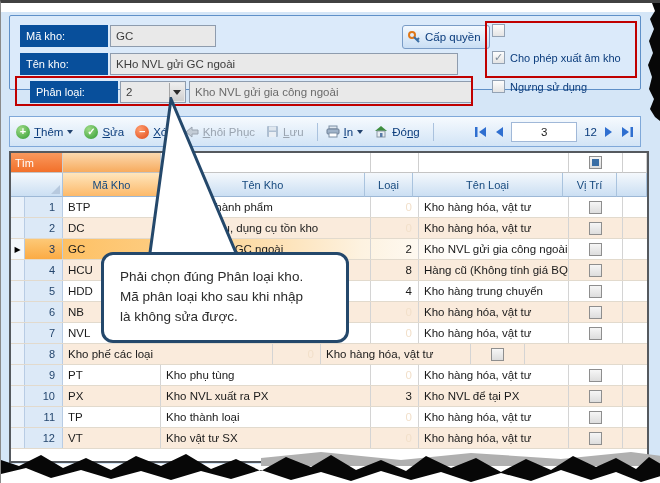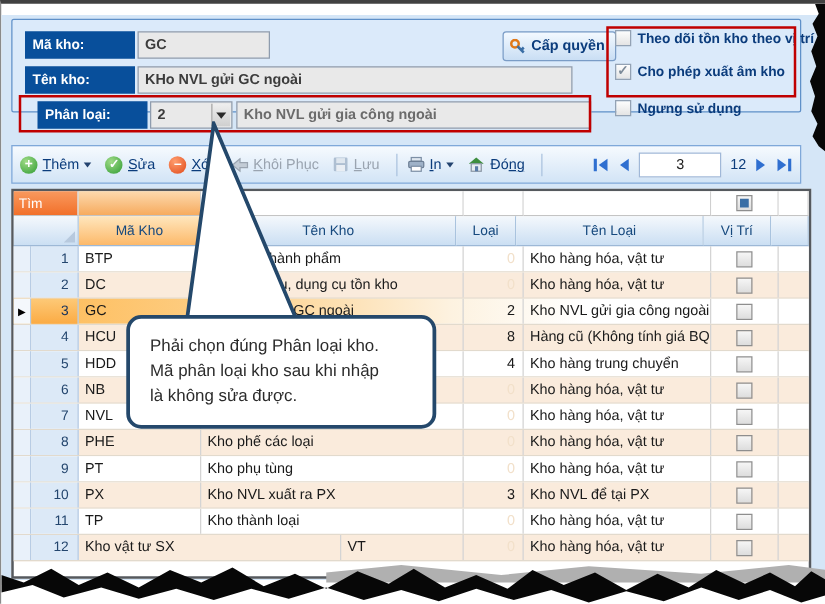--- a/index.html
+++ b/index.html
@@ -3,21 +3,21 @@
 <meta charset="utf-8">
 <style>
   * { margin:0; padding:0; box-sizing:border-box; }
   body { font-family:"Liberation Sans", sans-serif; background:#fff; }
   #screen { position:relative; width:660px; height:483px; background:#fff;
             border-top:3px solid #414141; border-left:1px solid #8a8a8a; overflow:hidden; }
   .bluebg { position:absolute; left:0; top:9px; width:660px; height:452px; background:#d5e6f7; }
 
   
   .panel { position:absolute; left:8px; top:12px; width:632px; height:75px;
-           background:#dbeafa; border:1px solid #5f90c8; border-radius:2px;font-weight:bold; }
+           background:#dbeafa; border:1px solid #5f90c8; border-radius:2px; }
   .frow { position:absolute; left:10px; height:22px; display:flex; }
   .flabel { width:88px; height:22px; background:#084f9b; color:#fff; font-size:11px;
             display:flex; align-items:center; padding-left:6px; margin-right:2px; }
   .tbox { height:22px; background:#e9e9e9; border:1px solid #8e9cae; color:#3c3c3c;
           font-size:11.5px; display:flex; align-items:center; padding-left:5px; }
   .combo { width:66px; position:relative; }
   .combo .dd { position:absolute; right:1px; top:1px; width:15px; height:18px;
                background:linear-gradient(#efefef,#cfcfcf); border-left:1px solid #a5a5a5;
                display:flex; align-items:center; justify-content:center; }
   .combo .dd:after { content:""; border:4px solid transparent; border-top:5px solid #2a2a2a; margin-top:5px; }
@@ -127,21 +127,20 @@
     <div class="btn-cap">
       <svg class="keyic" viewBox="0 0 13 13">
         <circle cx="4" cy="4" r="3" fill="none" stroke="#e07818" stroke-width="2"></circle>
         <path d="M6 6 L11 11 M9 9 L11 7" stroke="#3a6ea5" stroke-width="2" fill="none"></path>
       </svg>
       <span>Cấp quyền</span>
     </div>
     <div class="cbcol">
         <div class="cbrow" style="top: 8px;">
           <span class="cbbox"></span>
-          <span class="cblab">Theo dõi tồn kho theo vị trí</span>
         </div>
         <div class="cbrow" style="top: 35px;">
           <span class="cbbox">✓</span>
           <span class="cblab">Cho phép xuất âm kho</span>
         </div>
         <div class="cbrow" style="top: 64px; align-items: center;">
           <span class="cbbox"></span>
           <span class="cblab">Ngưng sử dụng</span>
         </div>
       </div>
@@ -321,21 +320,20 @@
           <div class="gc c-loai faint">0</div>
           <div class="gc c-tloai">Kho hàng hóa, vật tư</div>
           <div class="gc c-vitri">
             <span class="gcb"></span>
           </div>
           <div class="gc c-x"></div>
         </div>
         <div class="grow drow even">
           <div class="gc c-ind"></div>
           <div class="gc c-num">8</div>
-          <div class="gc c-ma">PHE</div>
           <div class="gc c-ten">Kho phế các loại</div>
           <div class="gc c-loai faint">0</div>
           <div class="gc c-tloai">Kho hàng hóa, vật tư</div>
           <div class="gc c-vitri">
             <span class="gcb"></span>
           </div>
           <div class="gc c-x"></div>
         </div>
         <div class="grow drow odd">
           <div class="gc c-ind"></div>
@@ -369,22 +367,22 @@
           <div class="gc c-loai faint">0</div>
           <div class="gc c-tloai">Kho hàng hóa, vật tư</div>
           <div class="gc c-vitri">
             <span class="gcb"></span>
           </div>
           <div class="gc c-x"></div>
         </div>
         <div class="grow drow even">
           <div class="gc c-ind"></div>
           <div class="gc c-num">12</div>
+          <div class="gc c-ma">VT</div>
           <div class="gc c-ten">Kho vật tư SX</div>
-          <div class="gc c-ma">VT</div>
           <div class="gc c-loai faint">0</div>
           <div class="gc c-tloai">Kho hàng hóa, vật tư</div>
           <div class="gc c-vitri">
             <span class="gcb"></span>
           </div>
           <div class="gc c-x"></div>
         </div>
       </div>
   </div>
 

